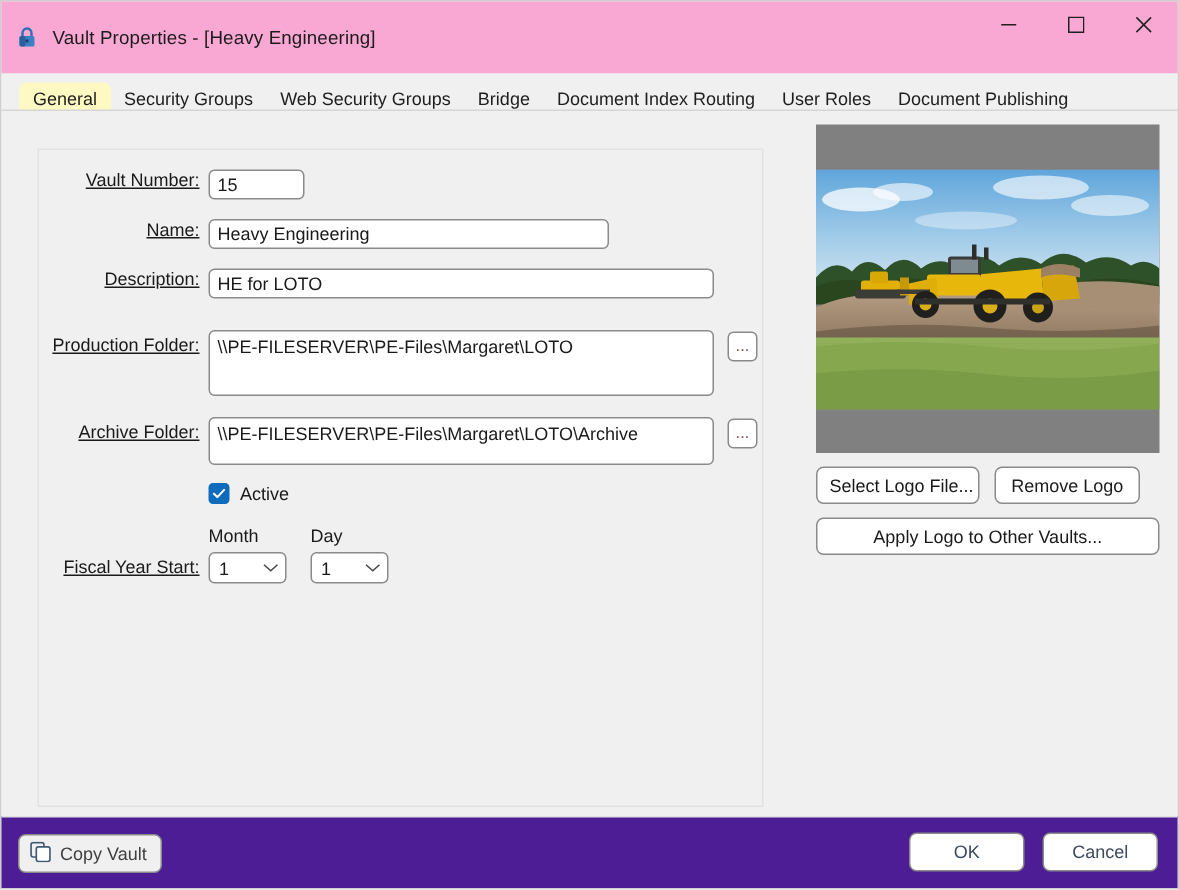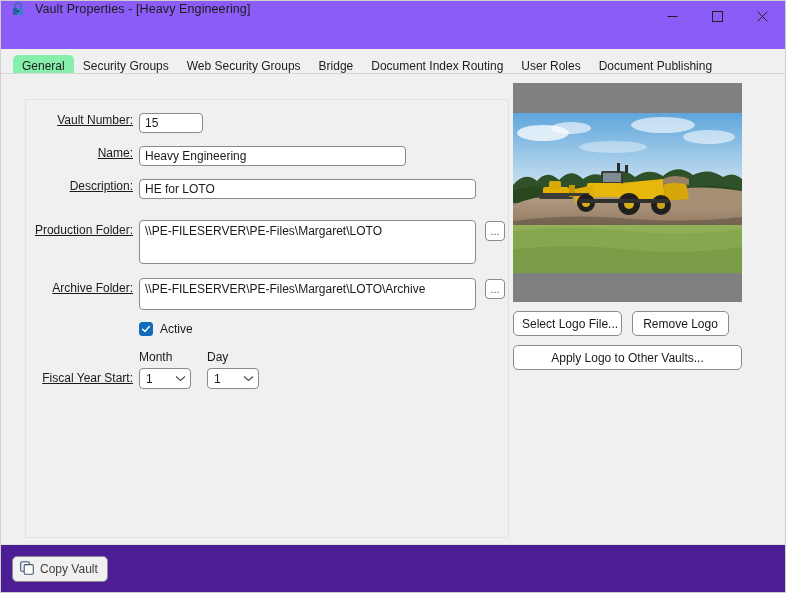--- a/index.html
+++ b/index.html
@@ -25,23 +25,23 @@
     box-sizing: border-box;
     border: 1px solid #cfcfcf;
     display: flex;
     flex-direction: column;
   }
 
   
   .titlebar {
     height: 48px;
     min-height: 31px;
-    background: #8b5cf6;
-    display: flex;
-    align-items: flex-start;
+    background: #f9a8d4;
+    display: flex;
+    align-items: center;
     position: relative;
   }
   .titlebar-left {
     display: flex;
     align-items: center;
     padding-left: 9px;
     gap: 9px;
   }
   .lock-icon {
     width: 16px;
@@ -93,21 +93,21 @@
     padding: 0 9px;
     font-size: 12px;
     color: #1d1d1d;
     white-space: nowrap;
     cursor: default;
     border-radius: 5px 5px 0 0;
     position: relative;
     top: 3px;
   }
   .tab.active {
-    background: #86efac;
+    background: #fef9c3;
     box-shadow: 0 -1px 0 #dddddd inset;
   }
   .tabstrip-line {
     position: absolute;
     left: 0;
     right: 0;
     bottom: 0;
     height: 1px;
     background: #d5d5d5;
   }
@@ -227,21 +227,21 @@
   .combo .caret { color: #4a4a4a; line-height: 0; }
   .col-head {
     font-size: 12px;
     color: #1a1a1a;
     margin-bottom: 4px;
   }
 
   
   .logo-panel {
     position: absolute;
-    left: 512px;
+    left: 543px;
     top: 9px;
     width: 216px;
   }
   .logo-box {
     width: 229px;
     height: 219px;
     background: #808080;
     display: flex;
     align-items: center;
     justify-content: center;
@@ -529,15 +529,19 @@
   <div class="footer">
     <button class="copy-vault-btn">
       <span>
         <svg width="14" height="14" viewBox="0 0 14 14">
           <rect x="0.7" y="0.7" width="8.6" height="9.6" rx="1.4" fill="none" stroke="#3f5a73" stroke-width="1.1"></rect>
           <rect x="4.2" y="3.6" width="9.1" height="9.7" rx="1.4" fill="#ffffff" stroke="#3f5a73" stroke-width="1.1"></rect>
         </svg>
       </span>
       <span>Copy Vault</span>
     </button>
+    <div class="footer-right">
+      <button class="btn-okc">OK</button>
+      <button class="btn-okc">Cancel</button>
+    </div>
   </div>
 
 </div>
 
 </body></html>

